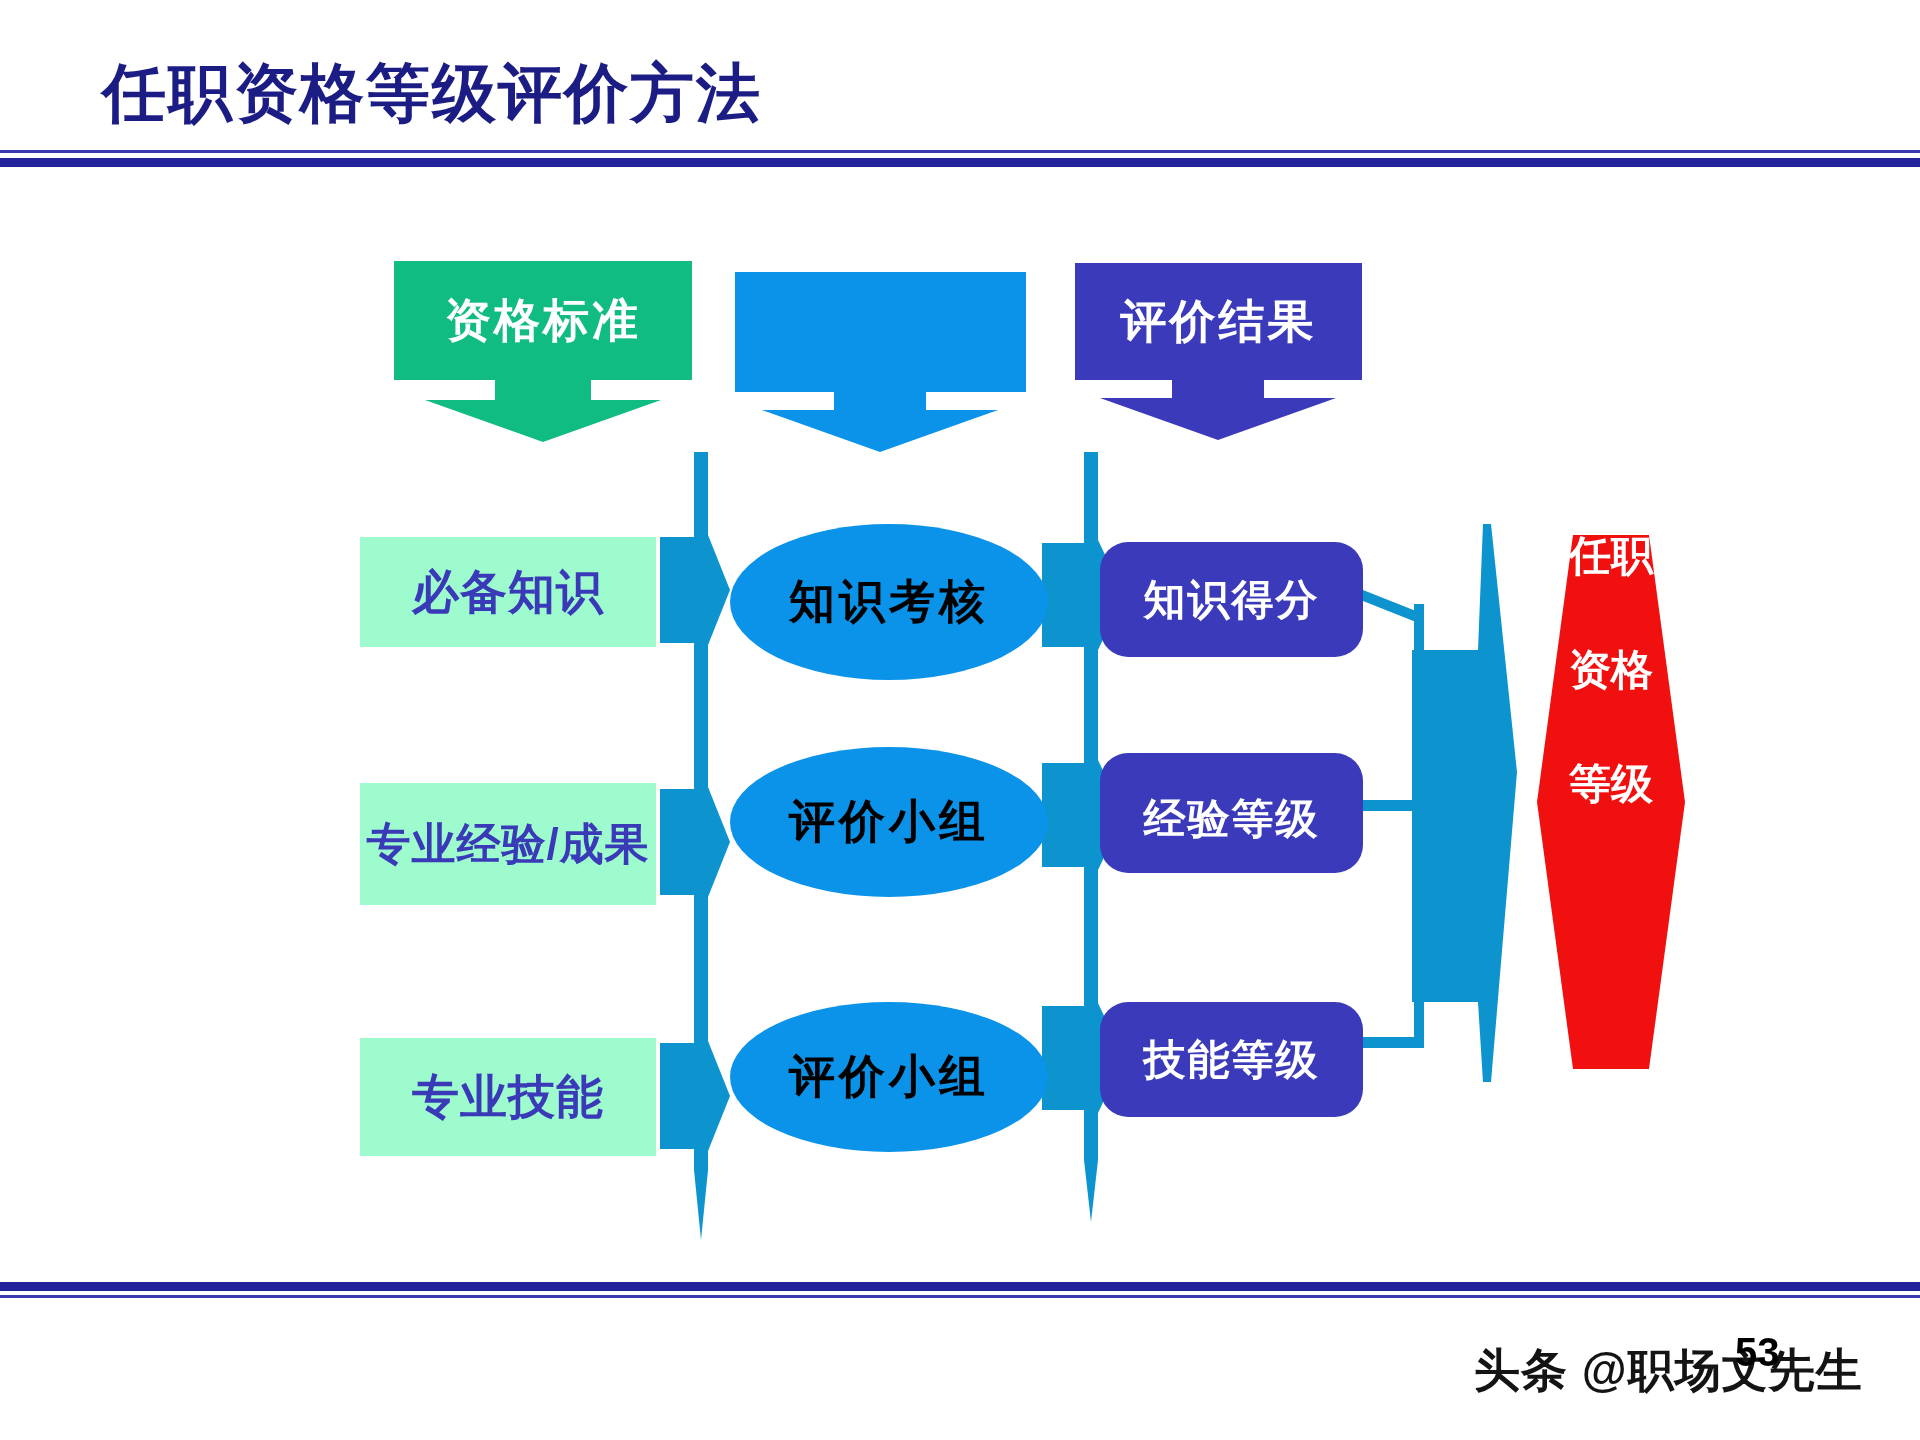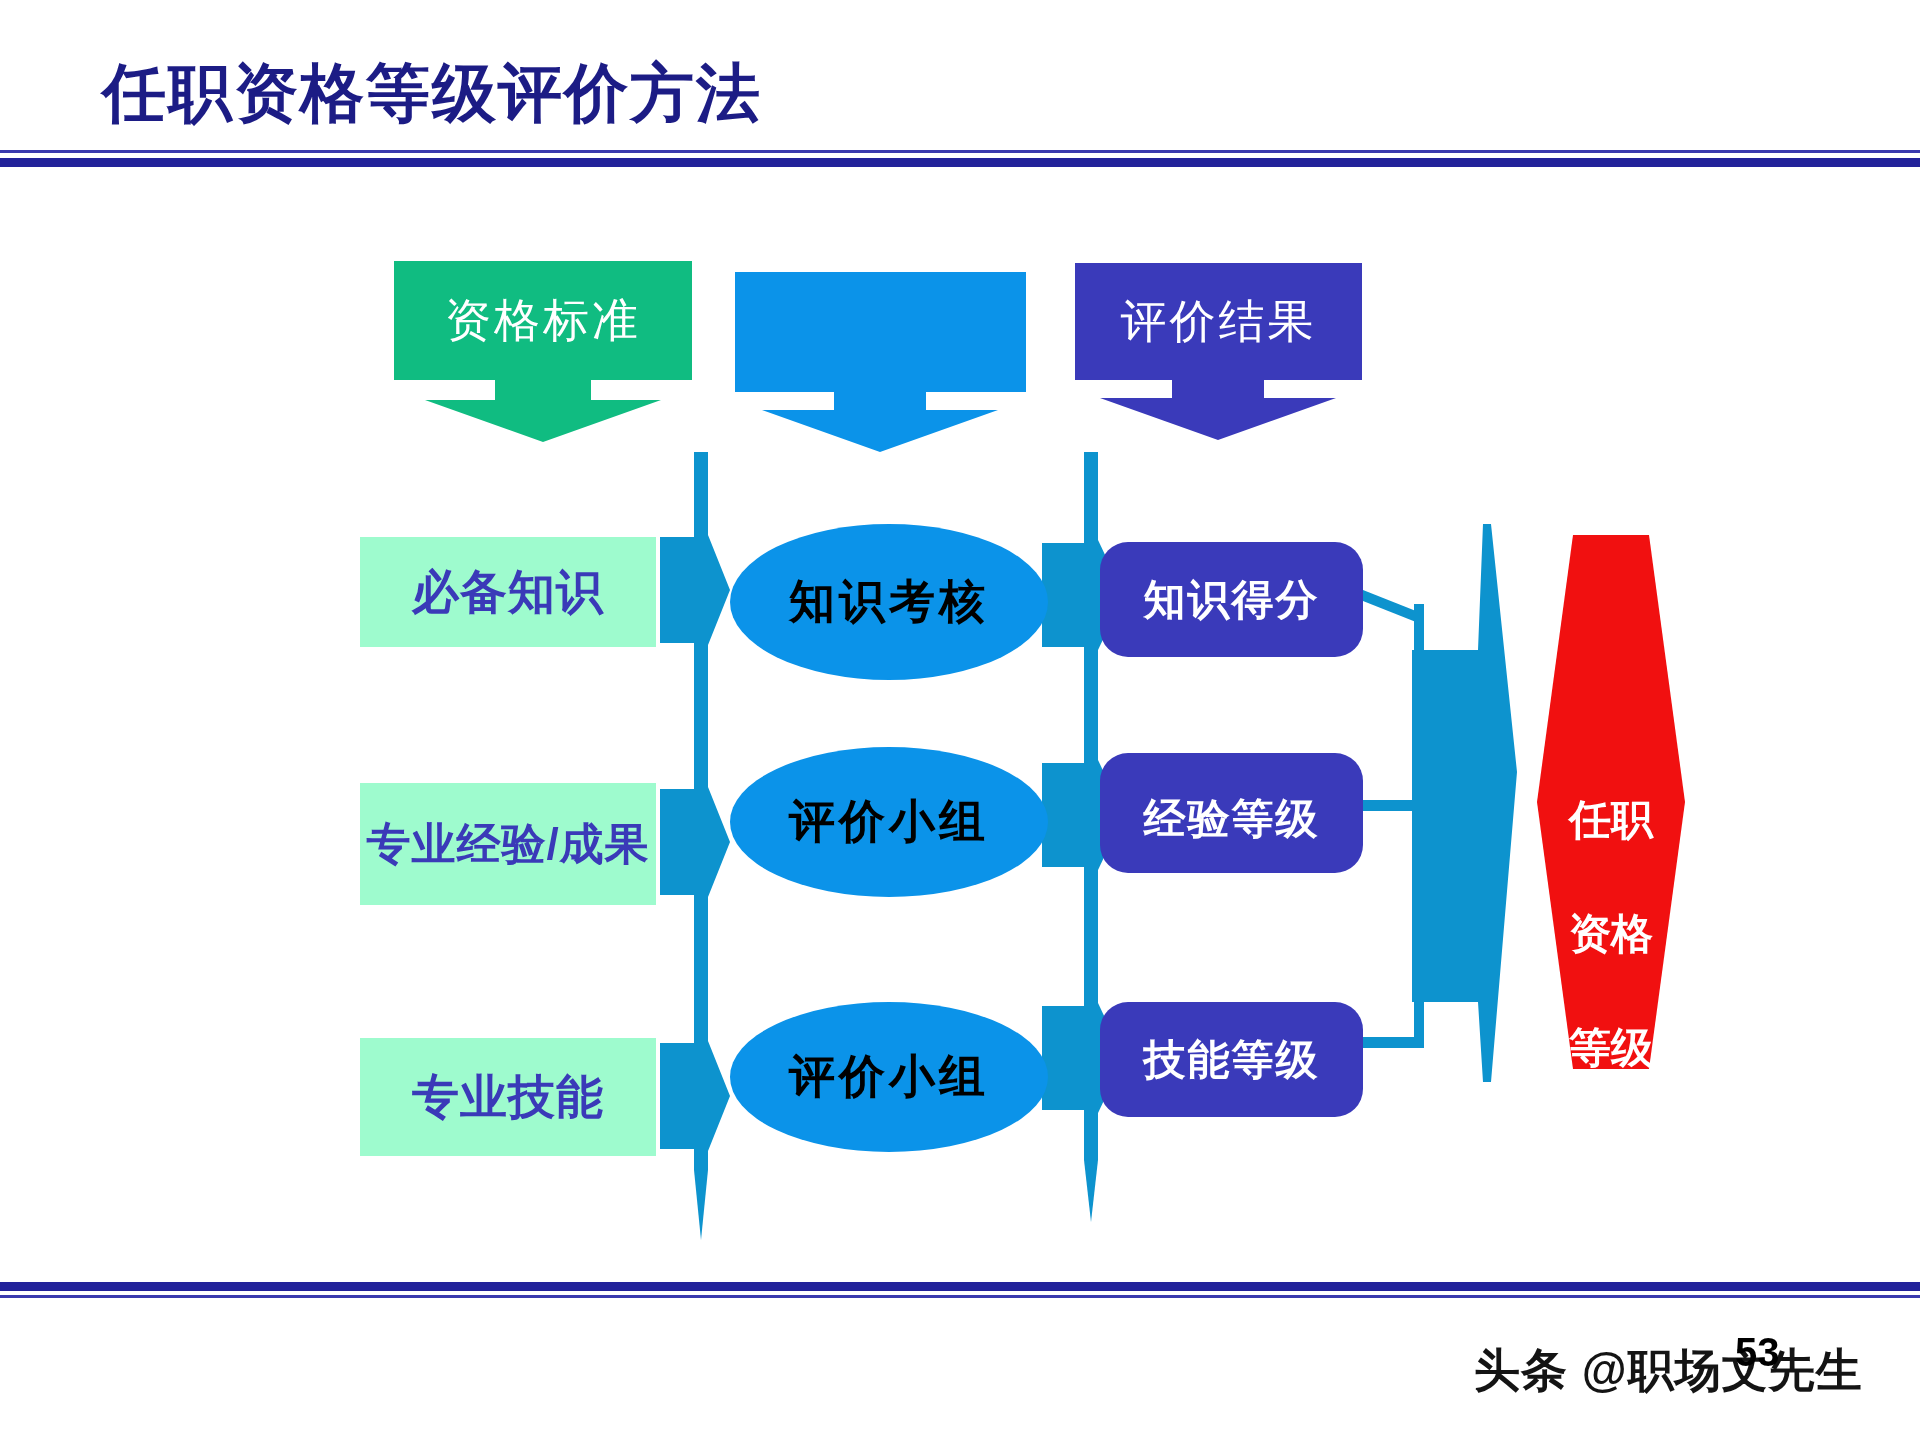--- a/index.html
+++ b/index.html
@@ -7,26 +7,26 @@
          font-family:"Liberation Sans","DejaVu Sans",sans-serif;}
   .abs{position:absolute;}
   .ctr{display:flex;align-items:center;justify-content:center;text-align:center;}
   .title{left:102px;top:50px;font-size:64px;font-weight:900;color:#1c1c85;letter-spacing:2px;white-space:nowrap;}
   .rule{left:0;width:1920px;}
   .rule-thin-top{top:150px;height:3px;background:#3a3aae;}
   .rule-thick-top{top:158px;height:9px;background:#22229a;}
   .rule-thick-bottom{top:1282px;height:9px;background:#22229a;}
   .rule-thin-bottom{top:1295px;height:3px;background:#3a3aae;}
   svg.diagram{left:0;top:0;}
-  .hdr-label{width:298px;height:119px;font-size:46px;font-weight:400;color:#ffffff;letter-spacing:3px;white-space:nowrap;}
+  .hdr-label{width:298px;height:119px;font-size:46px;font-weight:700;color:#ffffff;letter-spacing:3px;white-space:nowrap;}
   .mint-label{width:296px;font-size:47px;font-weight:900;color:#3a3ab8;letter-spacing:1px;white-space:nowrap;}
   .ell-label{width:340px;height:156px;font-size:46px;font-weight:900;color:#000000;letter-spacing:4px;white-space:nowrap;}
   .res-label{width:263px;font-size:42px;font-weight:900;color:#ffffff;letter-spacing:2px;white-space:nowrap;}
   .hex-label{left:1537px;top:535px;width:148px;height:534px;display:flex;flex-direction:column;
-             align-items:center;justify-content:flex-end;row-gap:72px;font-size:42px;font-weight:900;color:#ffffff;}
+             align-items:center;justify-content:flex-start;row-gap:72px;font-size:42px;font-weight:900;color:#ffffff;}
   .hex-line{line-height:1;white-space:nowrap;}
   .watermark{left:1474px;top:1340px;font-size:46px;font-weight:700;color:#141414;letter-spacing:1px;white-space:nowrap;}
   .pagenum{left:1735px;top:1330px;font-size:40px;font-weight:900;color:#000000;z-index:5;}
 </style>
 </head>
 <body>
 
 <div class="slide">
 
   <div class="abs rule rule-thin-top"></div>

